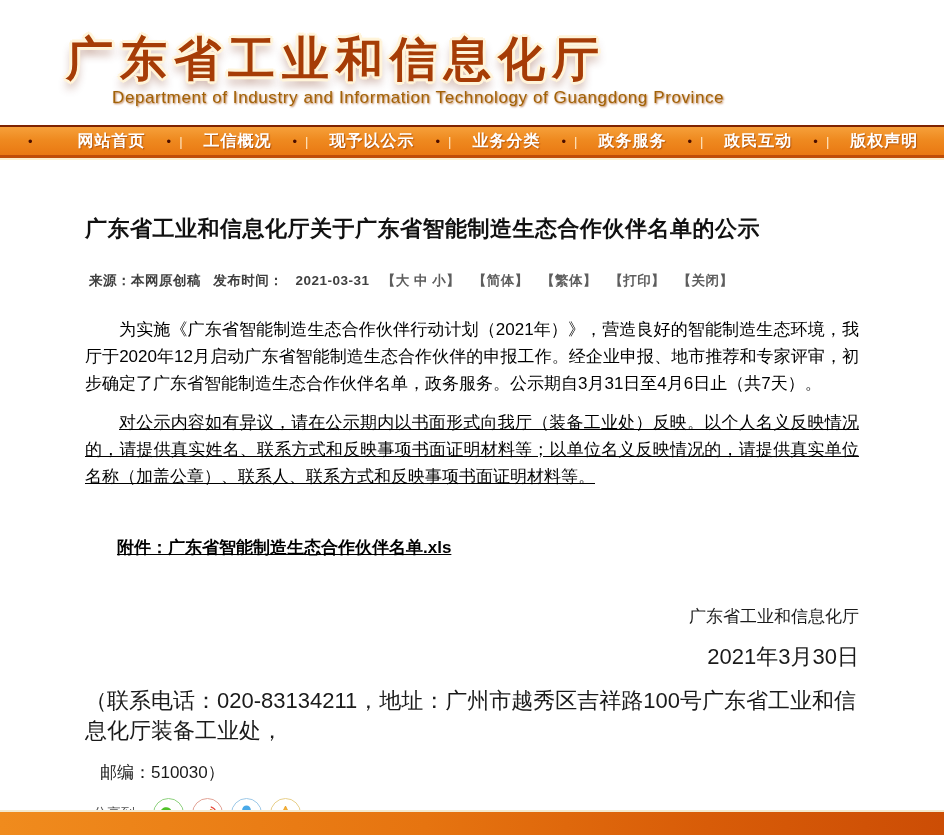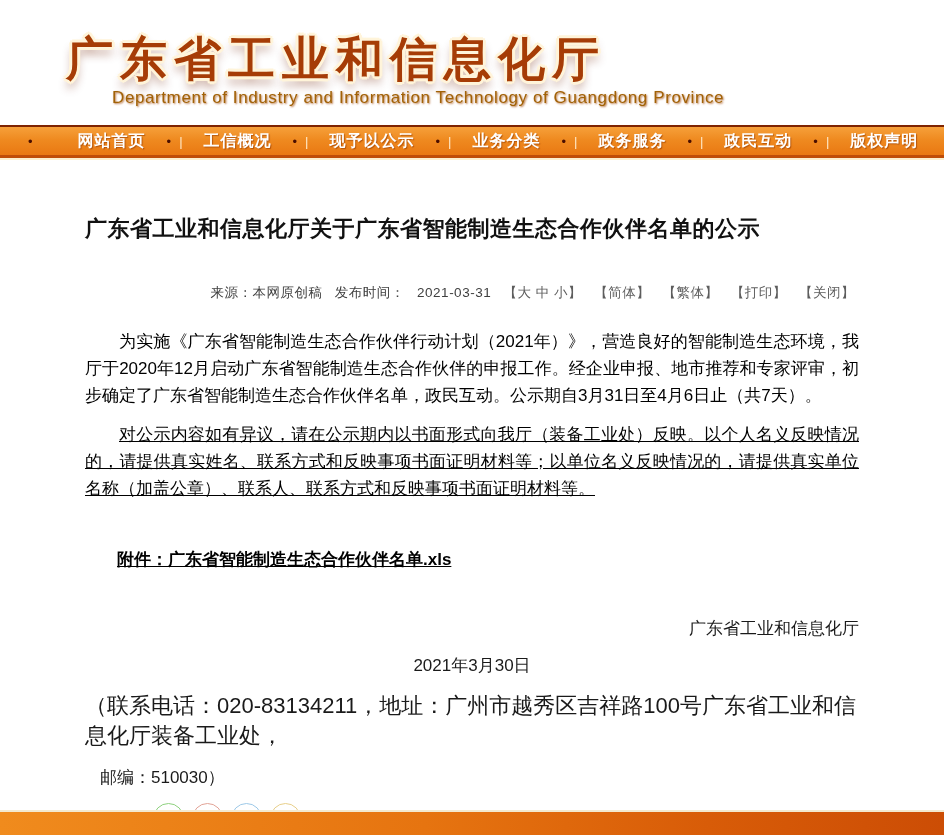--- a/index.html
+++ b/index.html
@@ -76,25 +76,26 @@
   .content { width: 774px; margin: 0 auto; color: #1a1a1a; }
   .article-title {
     margin-top: 56px;
     text-align: left;
     font-size: 22px;
     font-weight: bold;
     color: #111111;
     letter-spacing: 0.5px;
   }
   .meta {
-    margin-top: 40px;
-    text-align: right;
+    margin-top: 28px;
+    text-align: left;
     font-size: 13.5px;
     color: #3f3f3f;
     letter-spacing: 0.5px;
+    font-weight: bold;
   }
   .meta span { margin: 0 4px; }
   .meta .ctrl { color: #5d5d5d; cursor: pointer; }
   .body-text p {
     font-size: 17px;
     line-height: 27px;
     text-indent: 2em;
     text-align: justify;
     color: #000000;
   }
@@ -102,21 +103,21 @@
   .body-text p.p2 { margin-top: 12px; text-decoration: underline; }
   .attachment-row { margin-top: 46px; text-indent: 2em; }
   .attachment-link {
     font-size: 17px;
     font-weight: bold;
     color: #000000;
     text-decoration: underline;
     cursor: pointer;
   }
   .sig-org { margin-top: 46px; text-align: right; font-size: 17px; }
-  .sig-date { margin-top: 14px; text-align: center; font-size: 17px; }
+  .sig-date { margin-top: 14px; text-align: right; font-size: 22px; }
   .contact-1 { margin-top: 14px; font-size: 22px; }
   .contact-2 { margin-top: 15px; font-size: 17px; padding-left: 15px; }
 
   
   .share-row { margin-top: 14px; display: flex; align-items: center; padding-left: 8px; }
   .share-label { font-size: 14px; color: #555555; margin-right: 14px; }
   .share-icon {
     width: 31px; height: 31px;
     border-radius: 50%;
     background: #ffffff;
@@ -198,21 +199,21 @@
       <span>发布时间：</span>
       <span>2021-03-31</span>
       <span class="ctrl">【大 中 小】</span>
       <span class="ctrl">【简体】</span>
       <span class="ctrl">【繁体】</span>
       <span class="ctrl">【打印】</span>
       <span class="ctrl">【关闭】</span>
     </div>
 
     <div class="body-text">
-      <p class="p1">为实施《广东省智能制造生态合作伙伴行动计划（2021年）》，营造良好的智能制造生态环境，我厅于2020年12月启动广东省智能制造生态合作伙伴的申报工作。经企业申报、地市推荐和专家评审，初步确定了广东省智能制造生态合作伙伴名单，政民互动。公示期自3月31日至4月6日止（共7天）。</p>
+      <p class="p1">为实施《广东省智能制造生态合作伙伴行动计划（2021年）》，营造良好的智能制造生态环境，我厅于2020年12月启动广东省智能制造生态合作伙伴的申报工作。经企业申报、地市推荐和专家评审，初步确定了广东省智能制造生态合作伙伴名单，政务服务。公示期自3月31日至4月6日止（共7天）。</p>
       <p class="p2">对公示内容如有异议，请在公示期内以书面形式向我厅（装备工业处）反映。以个人名义反映情况的，请提供真实姓名、联系方式和反映事项书面证明材料等；以单位名义反映情况的，请提供真实单位名称（加盖公章）、联系人、联系方式和反映事项书面证明材料等。</p>
     </div>
 
     <div class="attachment-row">
       <a class="attachment-link">附件：广东省智能制造生态合作伙伴名单.xls</a>
     </div>
 
     <div class="sig-org">广东省工业和信息化厅</div>
     <div class="sig-date">2021年3月30日</div>
 

